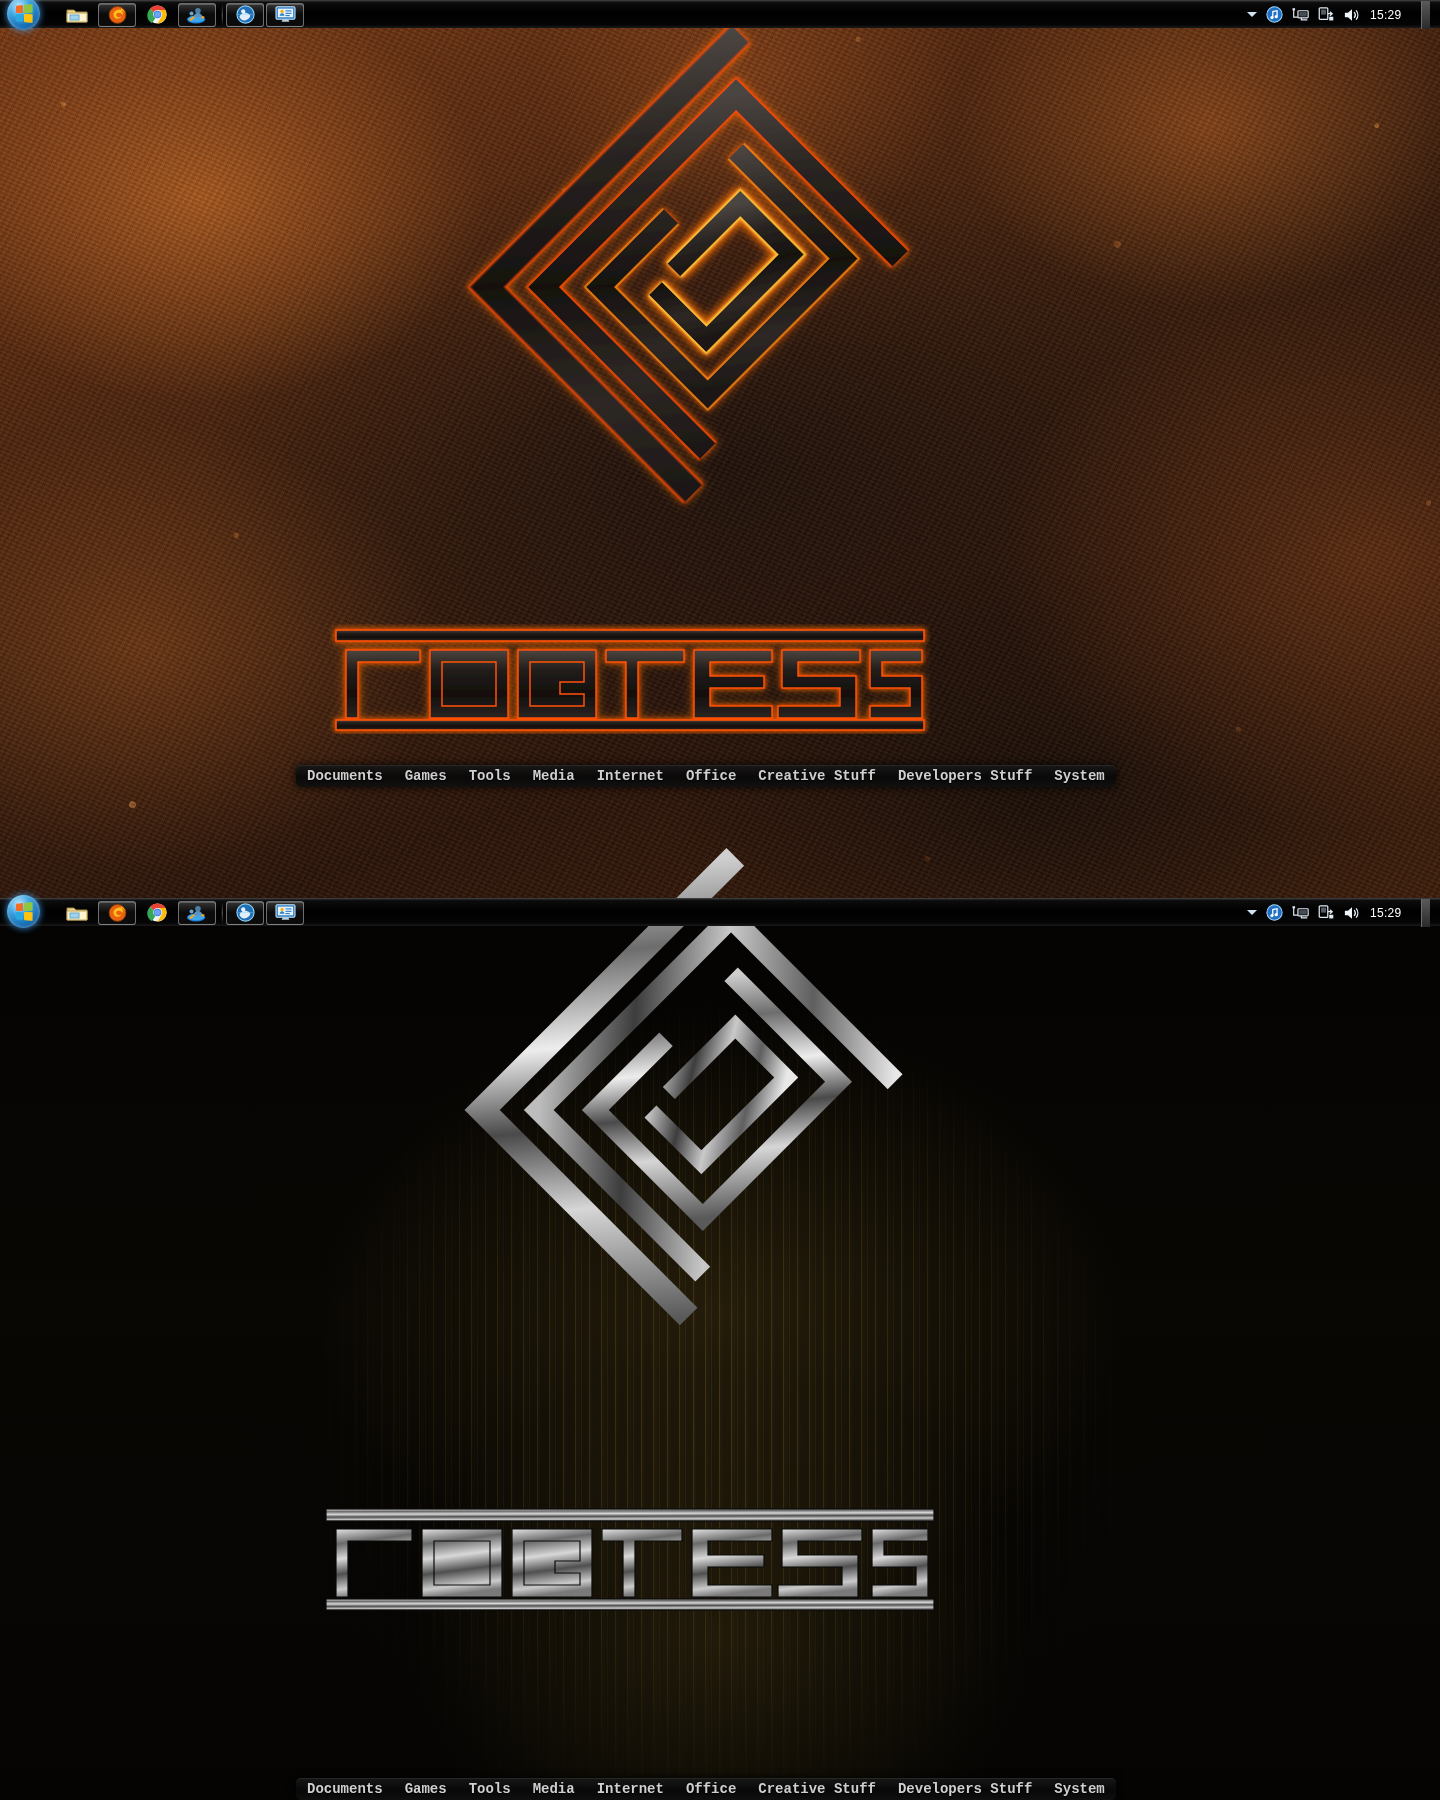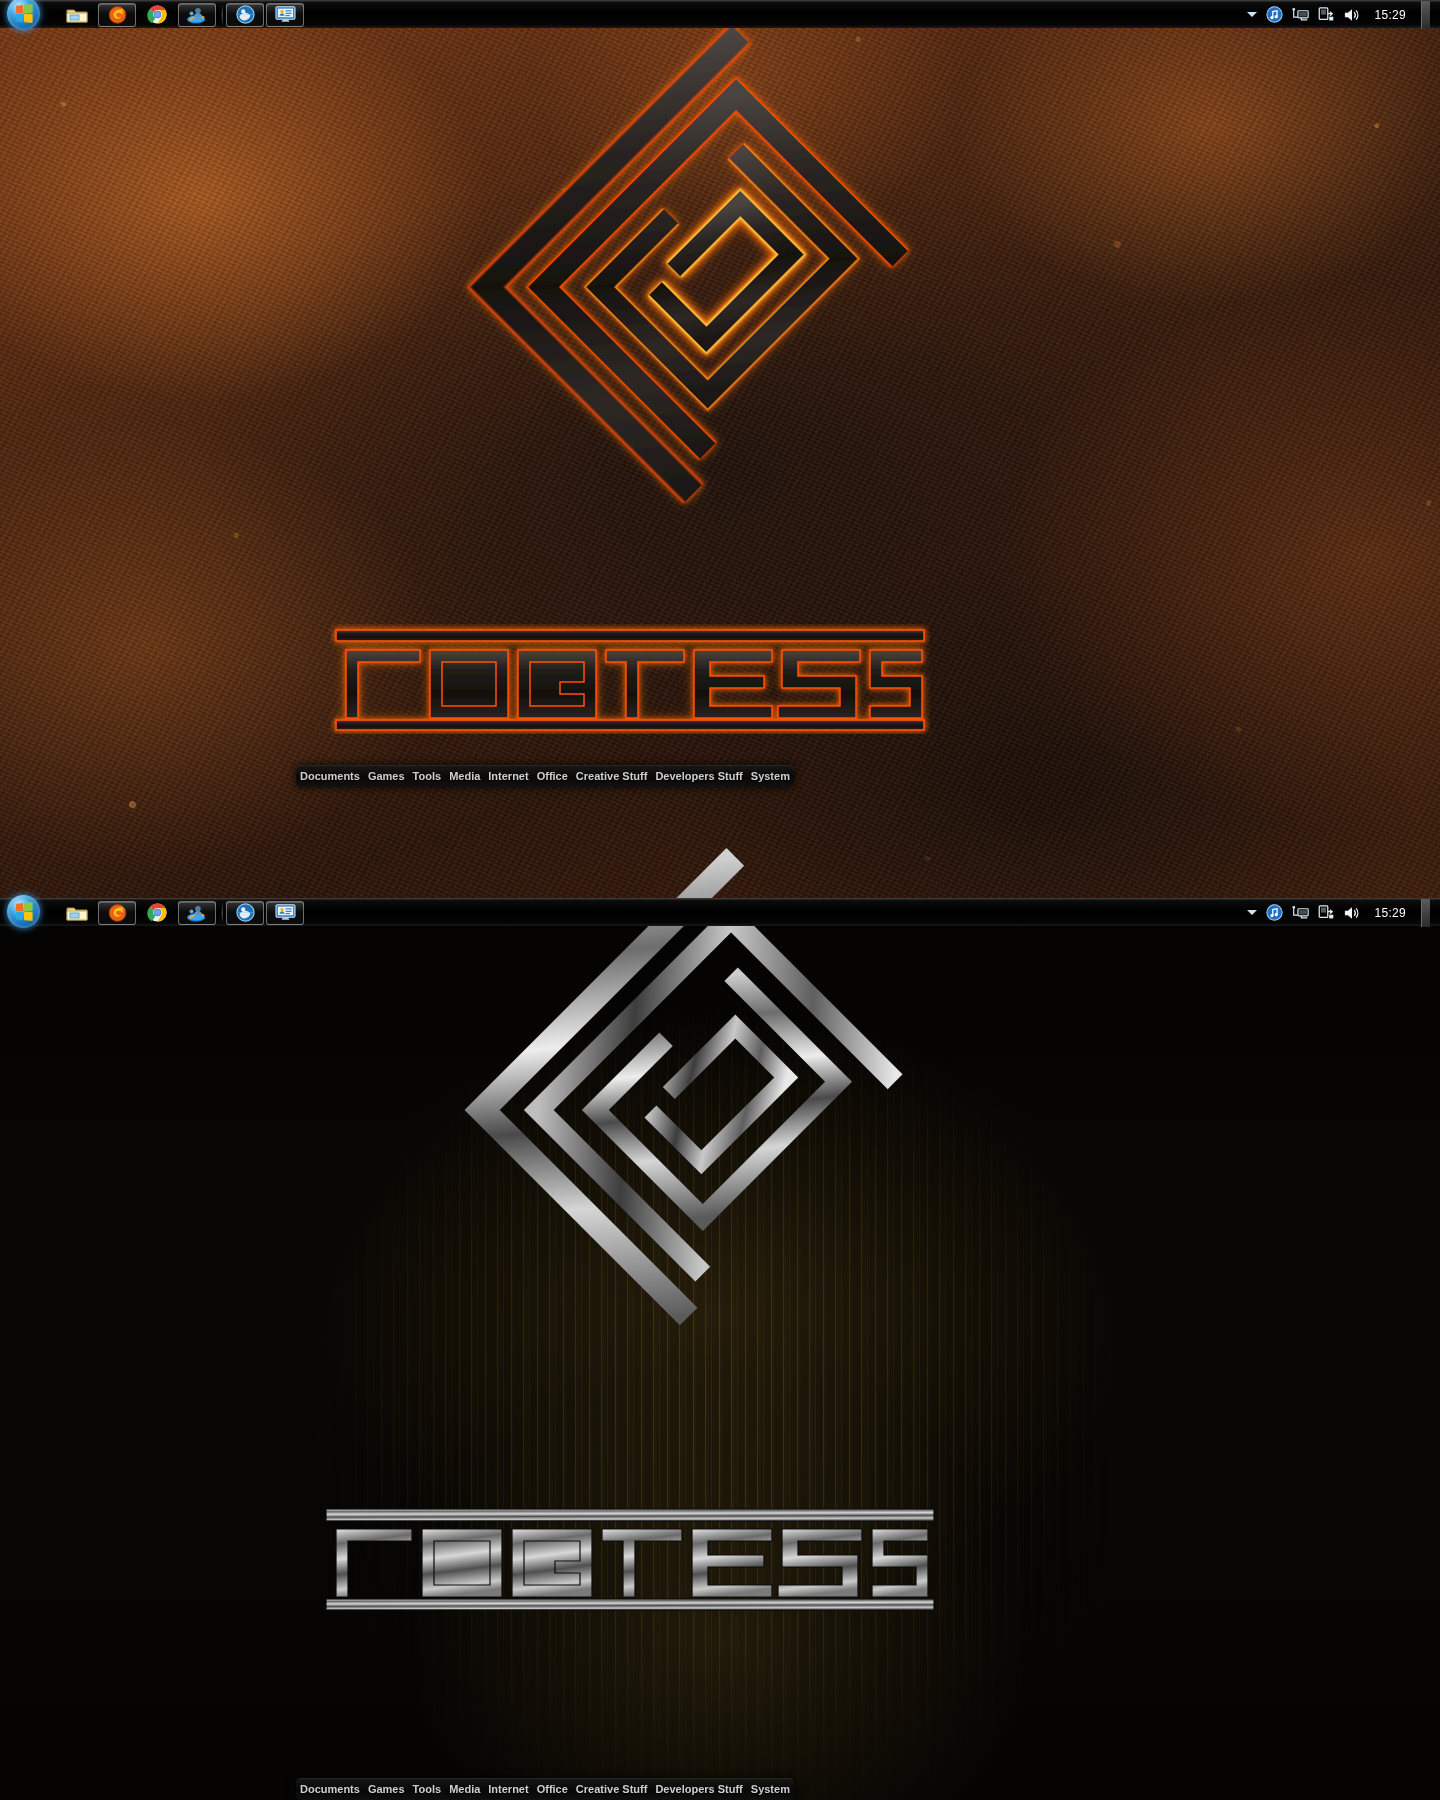--- a/index.html
+++ b/index.html
@@ -131,34 +131,34 @@
     box-shadow:inset 0 1px 0 rgba(255,255,255,.22);
   }
   .tb-sep{ width:2px; height:20px; margin:0 3px;
     background:linear-gradient(180deg,rgba(255,255,255,.05),rgba(255,255,255,.30),rgba(255,255,255,.05));
     border-left:1px solid rgba(0,0,0,.7); }
 
   .tray{ margin-left:auto; display:flex; align-items:center; gap:9px; padding-right:10px; }
   .tray .chev{ width:0;height:0;border-left:5px solid transparent;border-right:5px solid transparent;
     border-top:5px solid #cfe3f2; cursor:pointer; }
   .clock{ color:#fff; font-size:12px; letter-spacing:.3px; cursor:pointer;
-     text-shadow:0 1px 1px #000; min-width:36px; text-align:right; }
+     text-shadow:0 1px 1px #000; min-width:36px; text-align:left; }
   .show-desktop{ width:9px; height:28px; margin-left:6px; cursor:pointer;
     background:linear-gradient(180deg,#5a5a5a,#2a2a2a); border-left:1px solid #6d6d6d; }
 
   
   .dockbar{
     position:absolute; height:22px; border-radius:5px;
     background:linear-gradient(180deg,rgba(24,24,24,.93),rgba(8,8,8,.96) 55%,rgba(16,16,16,.93));
     box-shadow:0 0 8px rgba(0,0,0,.85), inset 0 1px 0 rgba(255,255,255,.07);
     display:flex; align-items:center; z-index:30;
   }
   .dock-item{
-    color:#cfcfcf; font-size:11px; font-weight:bold; padding:0 4px; cursor:pointer;
-    white-space:nowrap; text-shadow:0 1px 1px #000; line-height:22px;
+    color:#cfcfcf; font-size:14px; font-weight:bold; padding:0 11px; cursor:pointer;
+    white-space:nowrap; text-shadow:0 1px 1px #000; line-height:22px;font-family:Liberation Mono, monospace;
   }
 </style>
 </head>
 <body>
 
 <div class="screen screen-rust">
 
   <div class="wall wall-rust">
     <div class="grain-a"></div>
     <div class="grain-b"></div>

